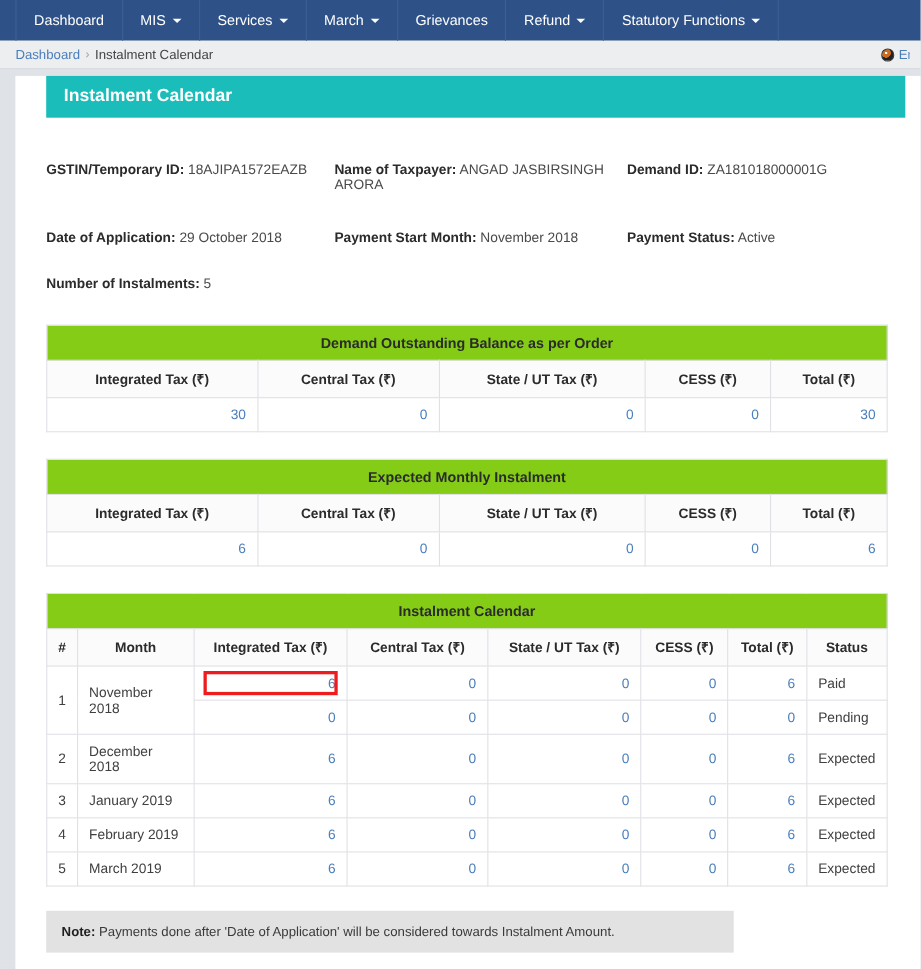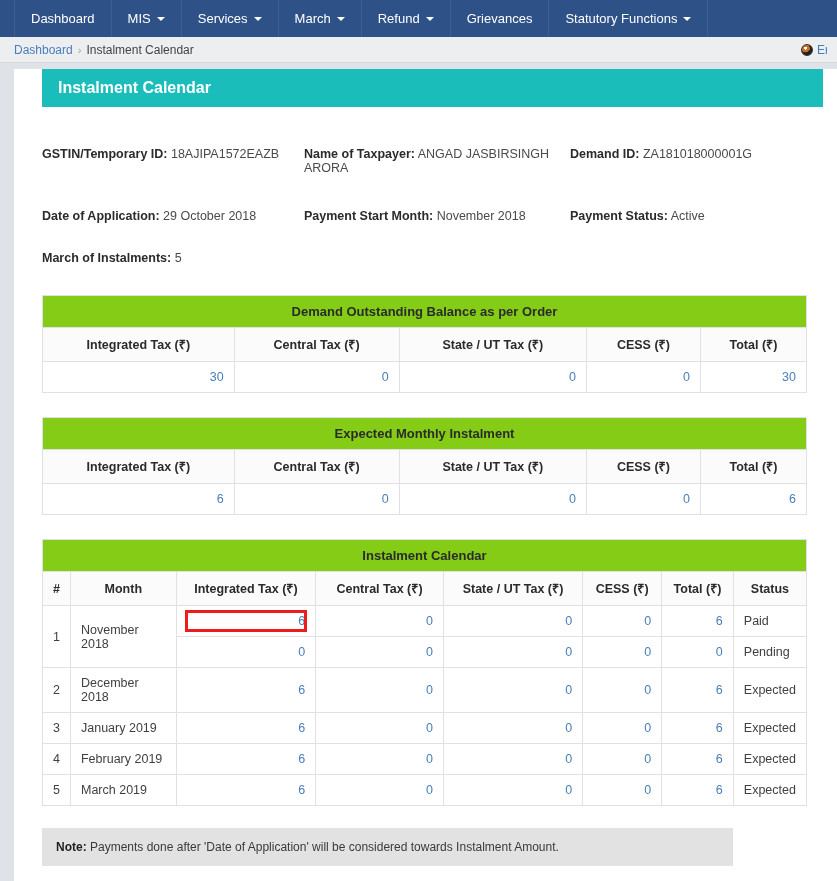--- a/index.html
+++ b/index.html
@@ -164,21 +164,21 @@
     position: absolute;
     left: 8px; top: 4px;
     right: 8px; bottom: 4px;
     border: 3px solid #ee1c1c;
     pointer-events: none;
   }
 
   
   .note {
     margin-top: 22px;
-    width: 691px;
+    width: 625px;
     background: #e2e2e2;
     padding: 12px 14px;
     font-size: 12px;
     color: #3a3a3a;
   }
   .note b { color: #1f1f1f; }
 
   
   .btn-row {
     width: 765px;
@@ -212,25 +212,25 @@
       </div>
       <div class="nav-item">
         <span>Services</span>
         <span class="caret"></span>
       </div>
       <div class="nav-item">
         <span>March</span>
         <span class="caret"></span>
       </div>
       <div class="nav-item">
+        <span>Grievances</span>
+      </div>
+      <div class="nav-item">
         <span>Refund</span>
         <span class="caret"></span>
-      </div>
-      <div class="nav-item">
-        <span>Grievances</span>
       </div>
       <div class="nav-item">
         <span>Statutory Functions</span>
         <span class="caret"></span>
       </div>
     </div>
   <div class="nav-filler"></div>
 </div>
 
 <div class="crumbbar">
@@ -276,21 +276,21 @@
         <span class="meta-value">November 2018</span>
       </div>
       <div class="meta-cell c3">
         <span class="meta-label">Payment Status:</span>
         <span class="meta-value">Active</span>
       </div>
     </div>
 
     <div class="meta-row" style="margin-top:28px;">
       <div class="meta-cell c1">
-        <span class="meta-label">March of Instalments:</span>
+        <span class="meta-label">Number of Instalments:</span>
         <span class="meta-value">5</span>
       </div>
     </div>
 
     <div class="tbl-wrap first">
       <table class="grid">
         <tbody>
             <tr>
           <td class="tbl-title" colspan="5">Demand Outstanding Balance as per Order</td>
         </tr>

